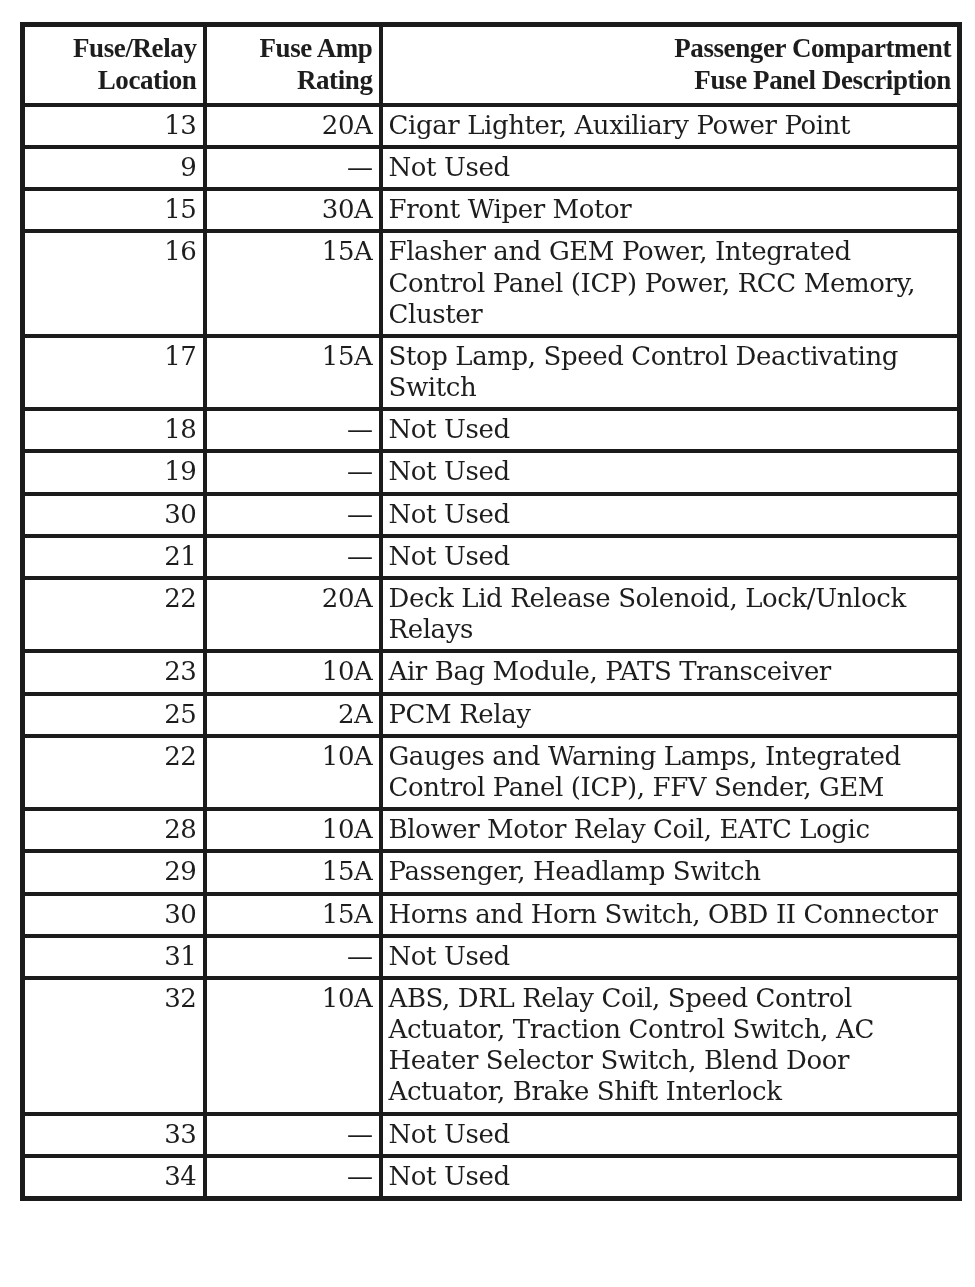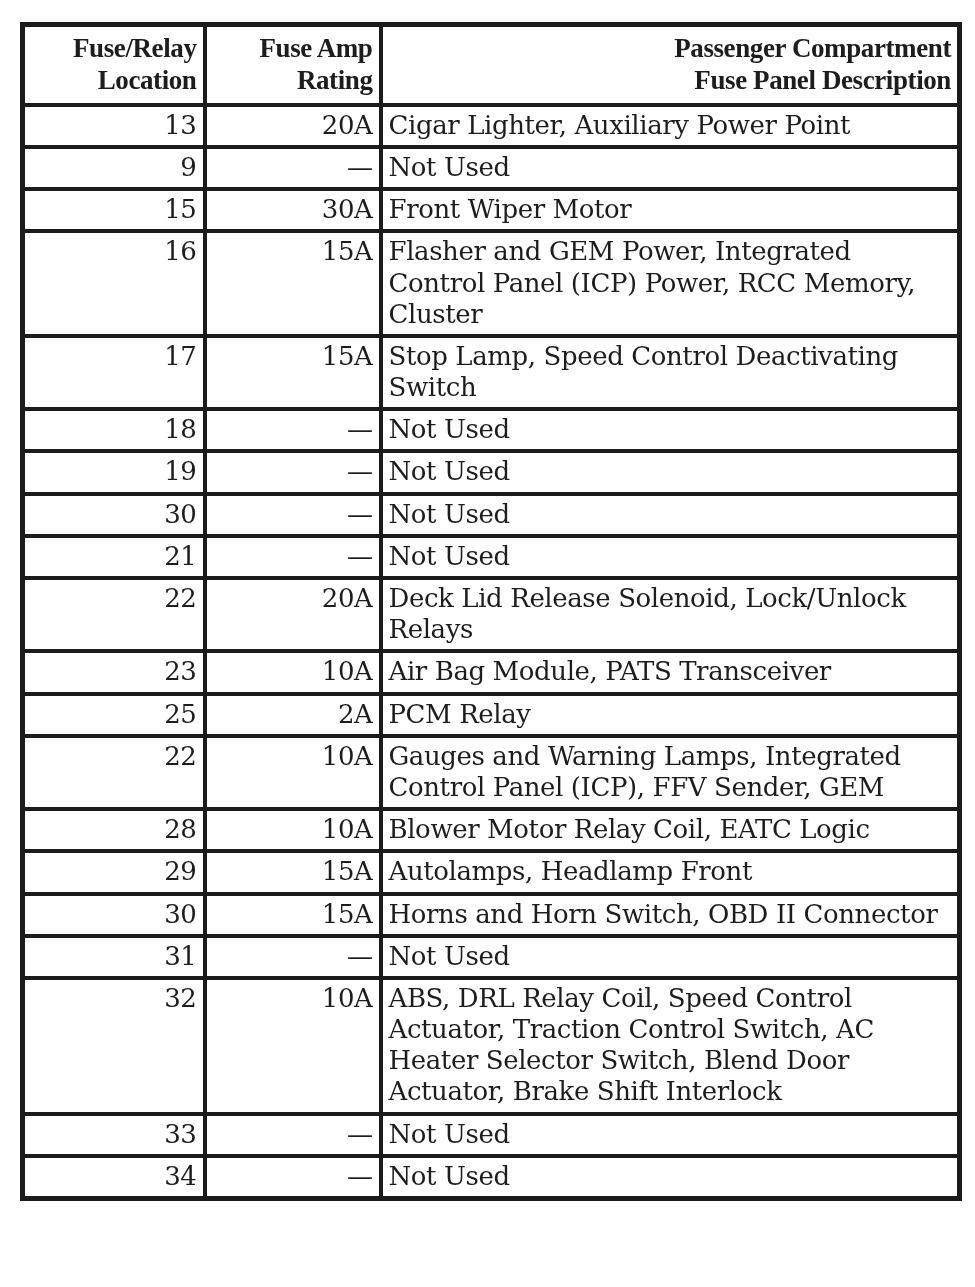--- a/index.html
+++ b/index.html
@@ -155,21 +155,21 @@
           <td class="col-description">Gauges and Warning Lamps, Integrated Control Panel (ICP), FFV Sender, GEM</td>
         </tr>
         <tr>
           <td class="col-location">28</td>
           <td class="col-rating">10A</td>
           <td class="col-description">Blower Motor Relay Coil, EATC Logic</td>
         </tr>
         <tr>
           <td class="col-location">29</td>
           <td class="col-rating">15A</td>
-          <td class="col-description">Autolamps, Headlamp Front</td>
+          <td class="col-description">Passenger, Headlamp Switch</td>
         </tr>
         <tr>
           <td class="col-location">30</td>
           <td class="col-rating">15A</td>
           <td class="col-description">Horns and Horn Switch, OBD II Connector</td>
         </tr>
         <tr>
           <td class="col-location">31</td>
           <td class="col-rating">—</td>
           <td class="col-description">Not Used</td>

